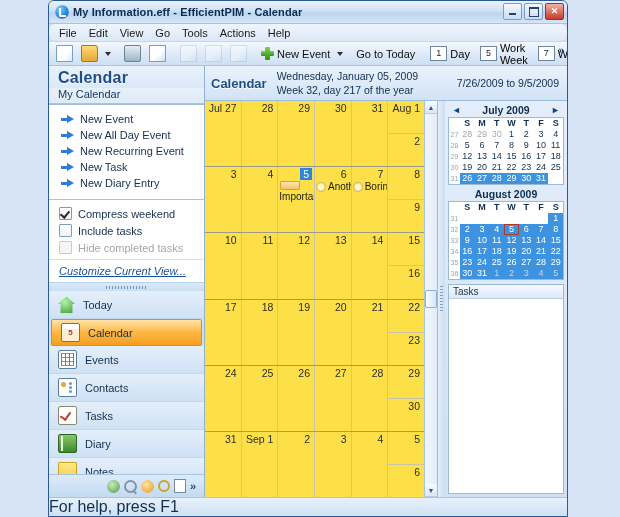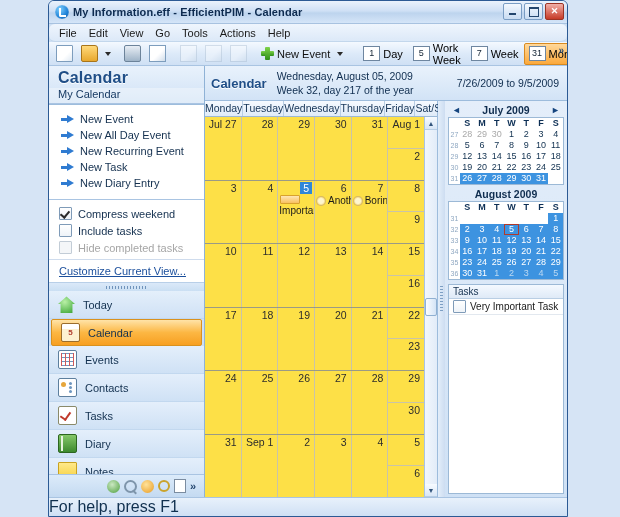--- a/index.html
+++ b/index.html
@@ -88,21 +88,21 @@
   .arrow-ico:after{content:"";position:absolute;left:6px;top:0;width:0;height:0;
     border-top:4.5px solid transparent;border-bottom:4.5px solid transparent;border-left:7px solid #2f7bd1;}
   .opts{background:#fff;padding:5px 0 3px 0;}
   .opt{display:flex;align-items:center;gap:6px;padding:2px 0 2px 10px;font-size:11px;color:#14304f;}
   .opt.dis{color:#a6a6a6;}
   .cbx{width:11px;height:11px;border:1px solid #7f9bb8;background:linear-gradient(180deg,#fff,#eef3f8);
     flex:0 0 11px;position:relative;border-radius:1px;}
   .cbx.on:after{content:"";position:absolute;left:2px;top:1px;width:4px;height:7px;
     border-right:2px solid #2b2b2b;border-bottom:2px solid #2b2b2b;transform:rotate(40deg);}
   .cbx.dis{border-color:#c2ccd6;background:#f4f6f8;}
-  .custview{border-top:1px solid #cfdced;padding:5px 17px 5px 10px;background:#fff;}
+  .custview{border-top:1px solid #cfdced;padding:5px 17px 5px 10px;background:#fff;font-style:italic;}
   .custview a{font-size:11px;color:#1b4f9c;text-decoration:underline;}
   .grip{height:9px;background:linear-gradient(180deg,#dbe9f9,#cadff3);
     border-top:1px solid #b8cfe8;display:flex;align-items:center;justify-content:center;}
   .grip i{display:block;width:42px;height:3px;
     background:repeating-linear-gradient(90deg,#6f93bb 0 1px,transparent 1px 3px);}
   .navlist{flex:1 1 auto;overflow:hidden;}
   .navitem{display:flex;align-items:center;gap:8px;height:27px;padding-left:9px;
     font-size:11px;color:#12304f;border-bottom:1px solid #c2d8ef;
     background:linear-gradient(180deg,#e4effb 0%,#cfe1f5 100%);}
   .navitem.sel{background:linear-gradient(180deg,#ffe3a8 0%,#fcb743 50%,#f79f21 100%);border:1px solid #d9911e;
@@ -262,20 +262,23 @@
     <div class="tbtn">
         <span class="ico ico-paste"></span>
       </div>
     <div class="tsep"></div>
     <div class="tbtn">
       <span class="plus"></span>
       <span>New Event</span>
     </div>
     <div class="dd-arrow"></div>
     <div class="tsep"></div>
+    <div class="tbtn">
+      <span>Go to Today</span>
+    </div>
     <div class="tsep"></div>
 
     <div class="viewbtn">
       <span class="numbox">1</span>
       <span>Day</span>
     </div>
     <div class="viewbtn">
       <span class="numbox">5</span>
       <span>Work Week</span>
     </div>
@@ -389,37 +392,29 @@
         <span class="mini mini-key"></span>
         <span class="mini mini-note"></span>
         <span class="mini-more">»</span>
       </div>
     </div>
 
     <div class="main">
       <div class="main-head">
         <div class="mh-title">Calendar</div>
         <div class="mh-lines">
-          <div>Wednesday, August 05, 2009</div>
+          <div>Wednesday, January 05, 2009</div>
           <div>Week 32, day 217 of the year</div>
         </div>
         <div class="mh-range">7/26/2009 to 9/5/2009</div>
       </div>
 
       <div class="panes">
 
         <div class="calwrap">
-          <div class="dowrow">
-            <div class="dow">Monday</div>
-            <div class="dow">Tuesday</div>
-            <div class="dow">Wednesday</div>
-            <div class="dow">Thursday</div>
-            <div class="dow">Friday</div>
-            <div class="dow">Sat/Sun</div>
-          </div>
 
           <div class="gridarea">
             <div class="weeks">
 
               <div class="wkrow">
                 <div class="cell other">
                     <div class="dnum">Jul 27</div>
                   </div>
                 <div class="cell other">
                     <div class="dnum">28</div>
@@ -734,24 +729,20 @@
                 <div class="hl dim">2</div>
                 <div class="hl dim">3</div>
                 <div class="hl dim">4</div>
                 <div class="hl dim">5</div>
               </div>
             </div>
           </div>
 
           <div class="tasks">
             <div class="tasks-h">Tasks</div>
-            <div class="task-row">
-              <span class="cbx"></span>
-              <span>Very Important Task</span>
-            </div>
           </div>
         </div>
 
       </div>
     </div>
   </div>
 
   <div class="status">
     <span>For help, press F1</span>
   </div>

